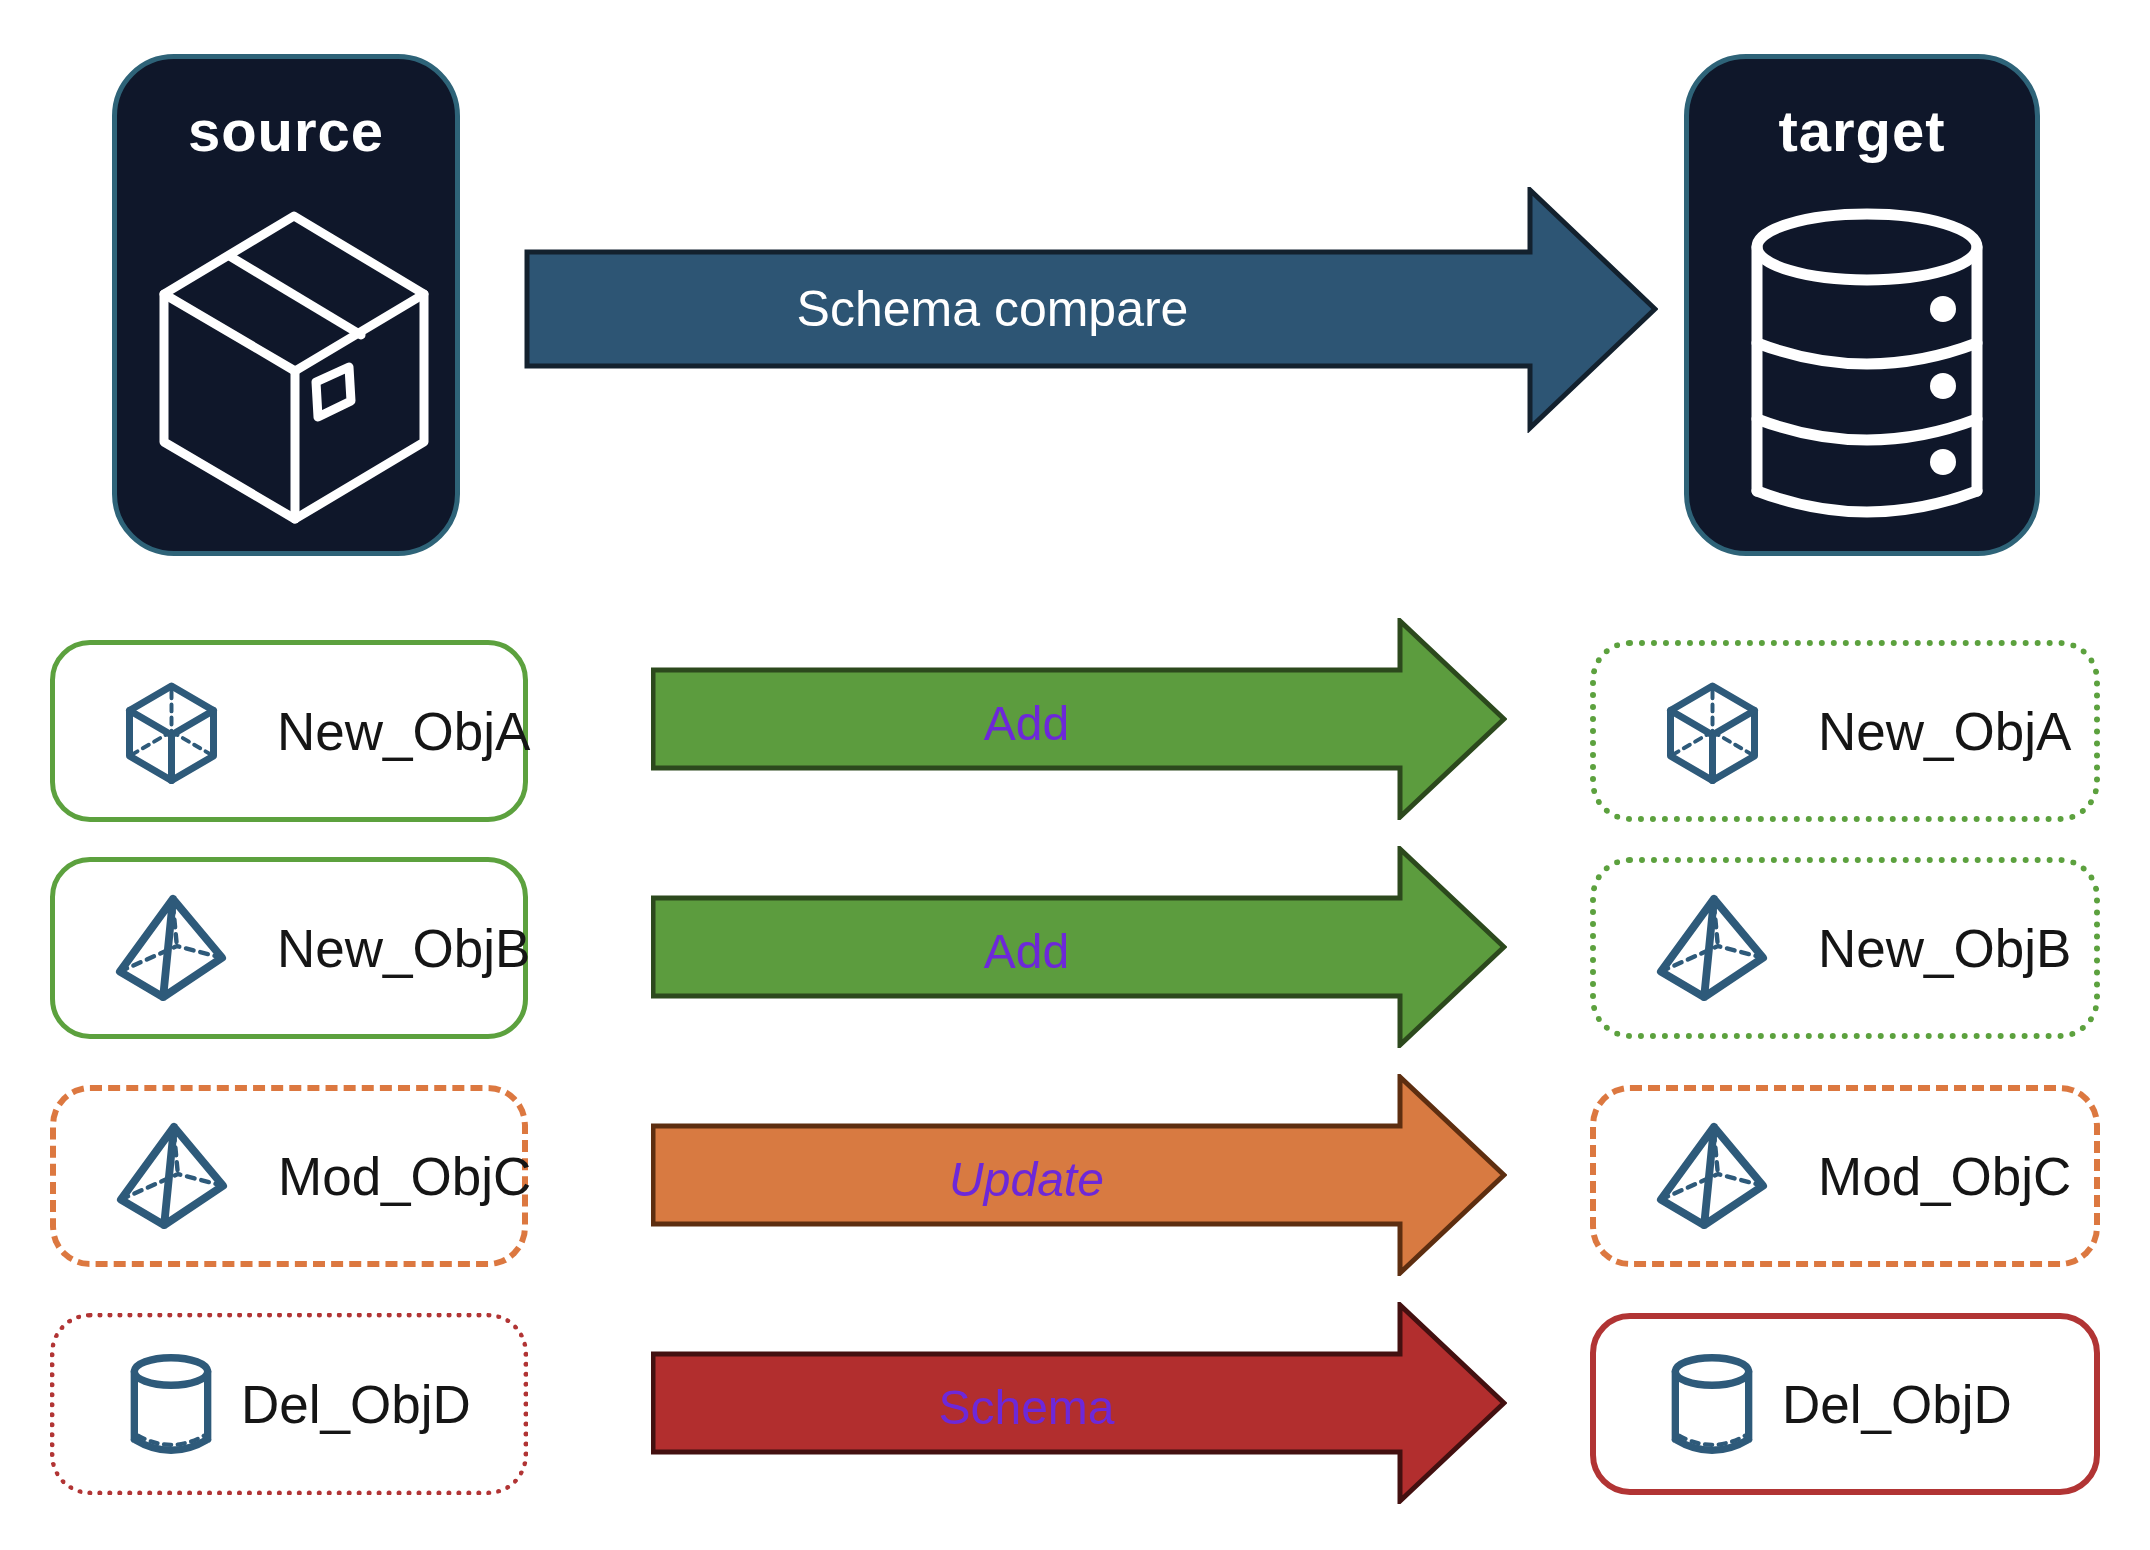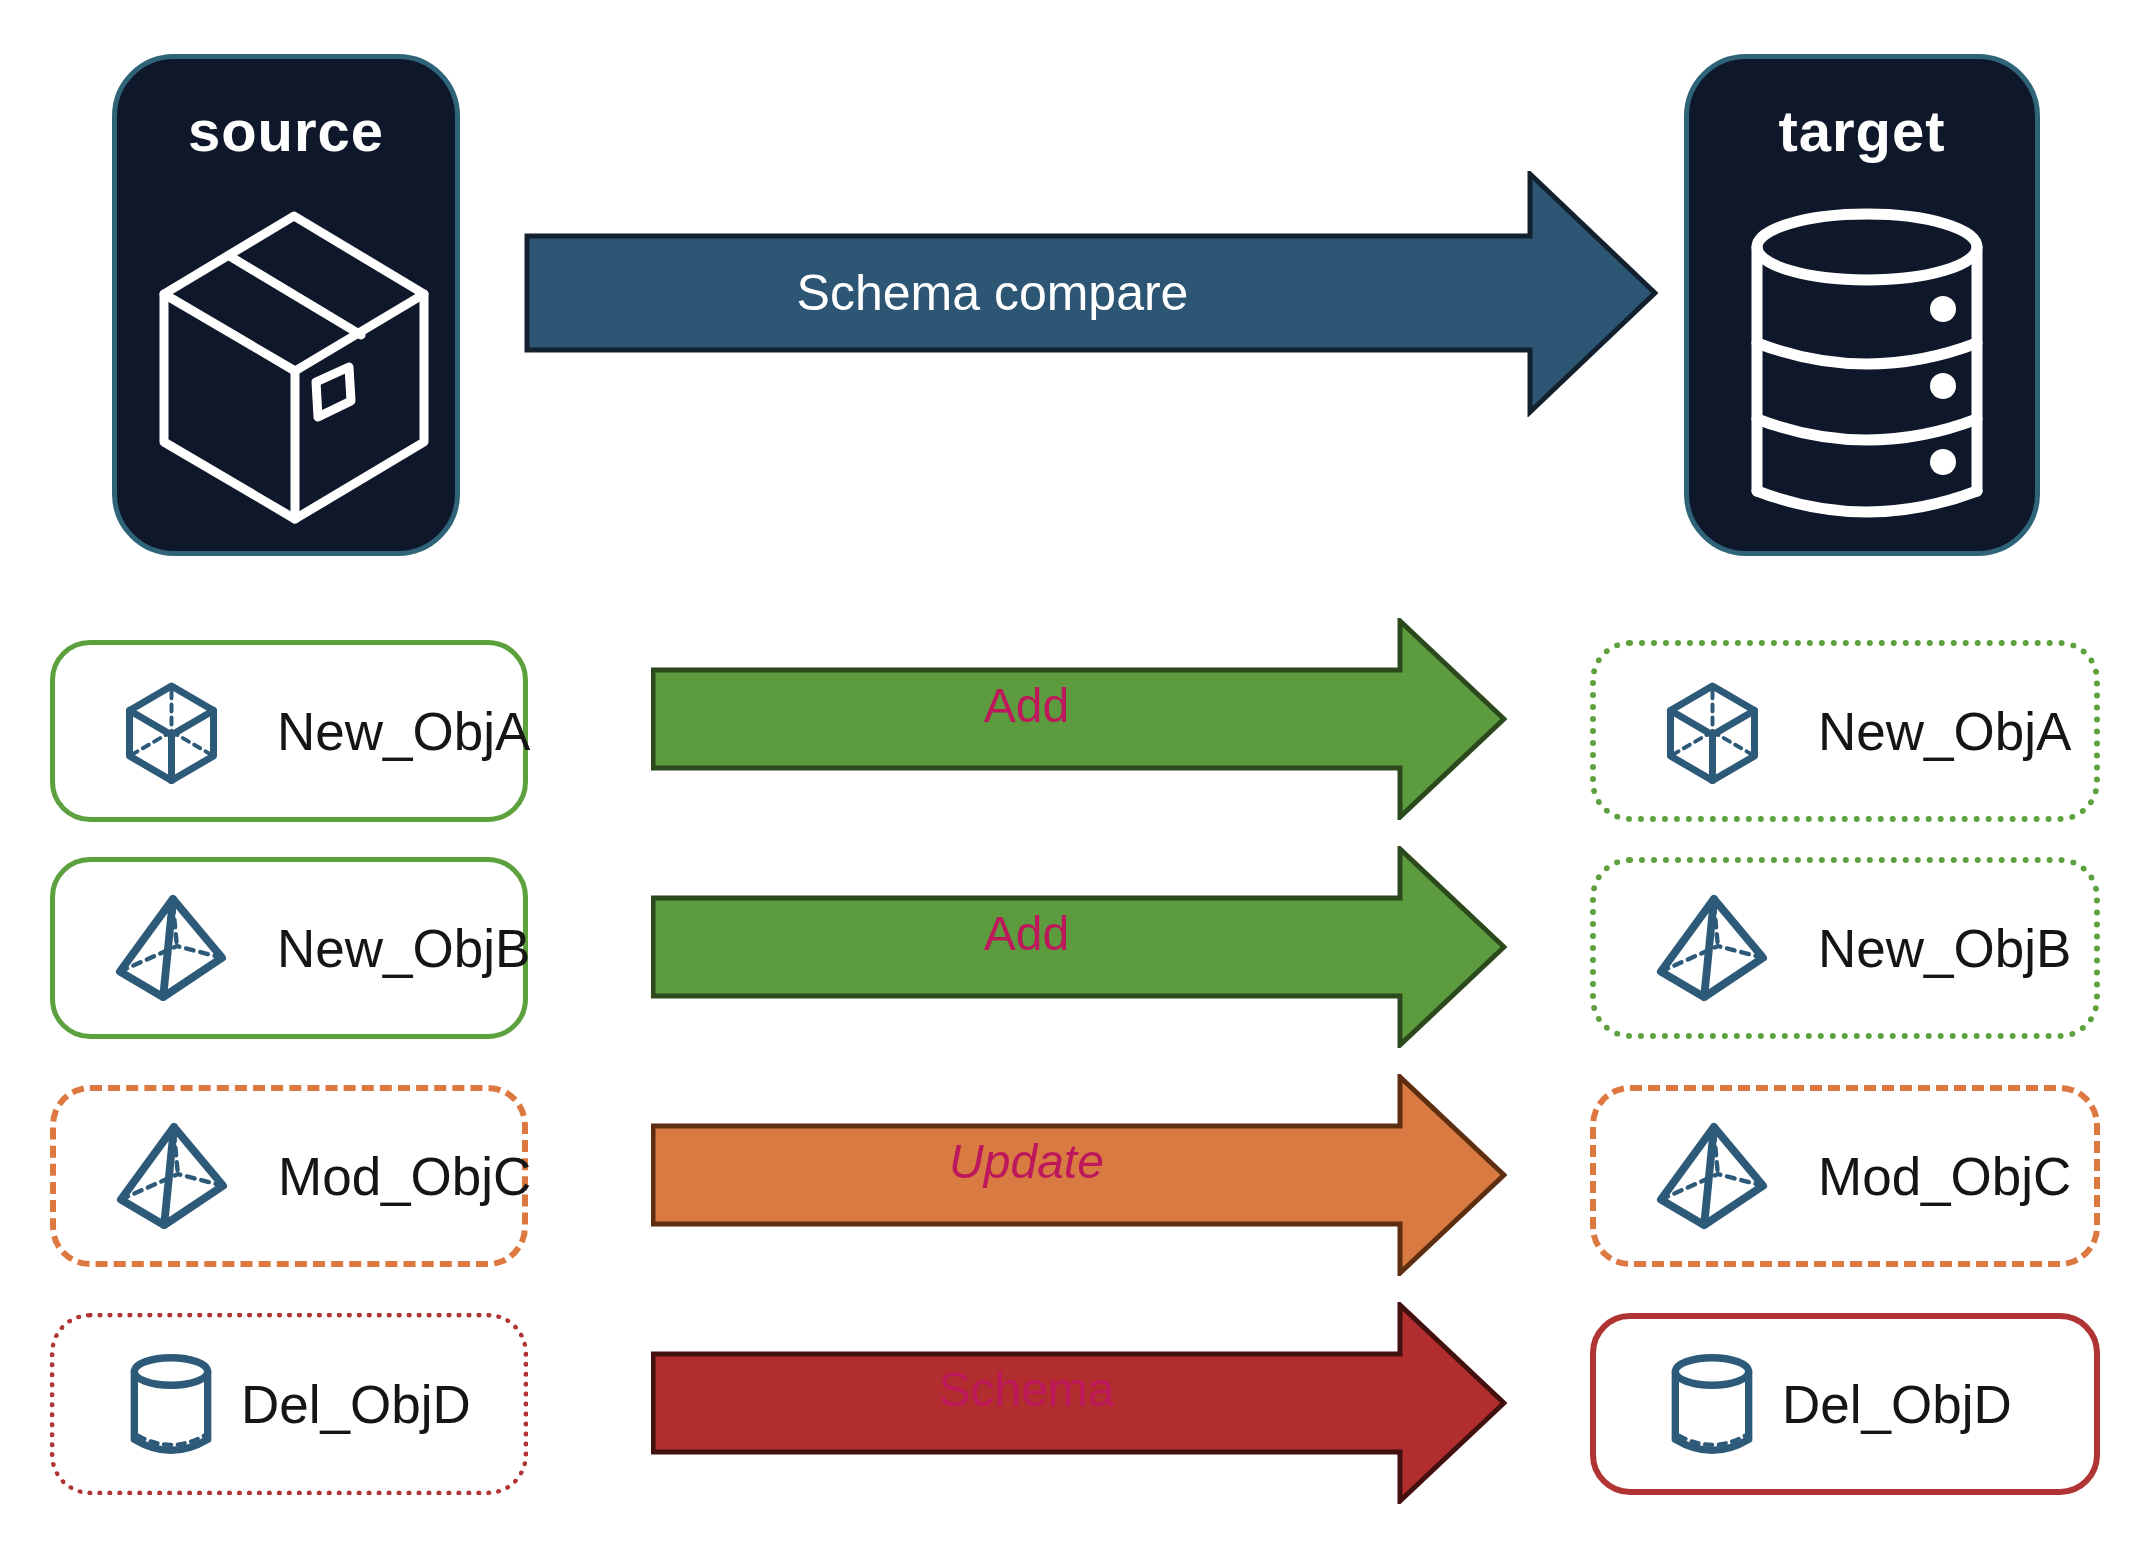--- a/index.html
+++ b/index.html
@@ -16,21 +16,21 @@
   .node.target{left:1684px;top:54px;width:356px;height:502px;}
   .node-title{
     text-align:center;margin-top:38px;font-size:58px;font-weight:700;color:#ffffff;
     letter-spacing:1px;
   }
   .node-icon{position:absolute;}
   .node.source .node-icon{left:24px;top:140px;}
   .node.target .node-icon{left:58px;top:144px;}
 
   
-  .big-arrow{position:absolute;left:488px;top:171px;width:1134px;height:246px;padding-left:36px;}
+  .big-arrow{position:absolute;left:488px;top:187px;width:1134px;height:246px;padding-left:36px;}
   .big-arrow .arrow-label{
     position:absolute;left:3px;top:65px;width:1003px;height:114px;
     display:flex;align-items:center;justify-content:center;
     color:#ffffff;font-size:50px;
   }
 
   
   .card{
     position:absolute;box-sizing:border-box;height:182px;border-radius:40px;background:#ffffff;
     display:flex;align-items:center;padding-left:56px;gap:46px;
@@ -43,23 +43,23 @@
   .b-orange-dashed{border:6px dashed #DC7840;text-align:right;}
   .b-red-dotted{border:5px dotted #B13434;}
   .b-red-solid {border:6px solid #B13434;}
   .icon-slot{flex:none;width:120px;display:flex;justify-content:center;align-items:center;}
   .card-label{font-size:53px;color:#151515;white-space:nowrap;}
 
   
   .rarrow{position:absolute;left:651px;width:856px;height:202px;}
   .ra0{top:618px;} .ra1{top:846px;} .ra2{top:1074px;font-style:italic;} .ra3{top:1302px;}
   .rarrow .arrow-label{
-    position:absolute;left:0;top:38px;width:751px;height:98px;
+    position:absolute;left:0;top:56px;width:751px;height:98px;
     display:flex;align-items:center;justify-content:center;
-    color:#be185d;font-size:48px;
+    color:#6d28d9;font-size:48px;
   }
   .poly-compare{fill:#2D5574;stroke:#13212E;stroke-width:5;}
   .poly-add{fill:#5C9C3E;stroke:#2C491D;stroke-width:5;}
   .poly-update{fill:#D87A41;stroke:#5D2E10;stroke-width:5;}
   .poly-delete{fill:#B22E2E;stroke:#431010;stroke-width:5;}
 
   
   .oicon .solid{fill:none;stroke:#2E5A7A;stroke-width:8;stroke-linejoin:round;stroke-linecap:round;}
   .oicon .dash{fill:none;stroke:#2E5A7A;stroke-width:4.5;stroke-dasharray:8 7;stroke-linecap:round;}
   

